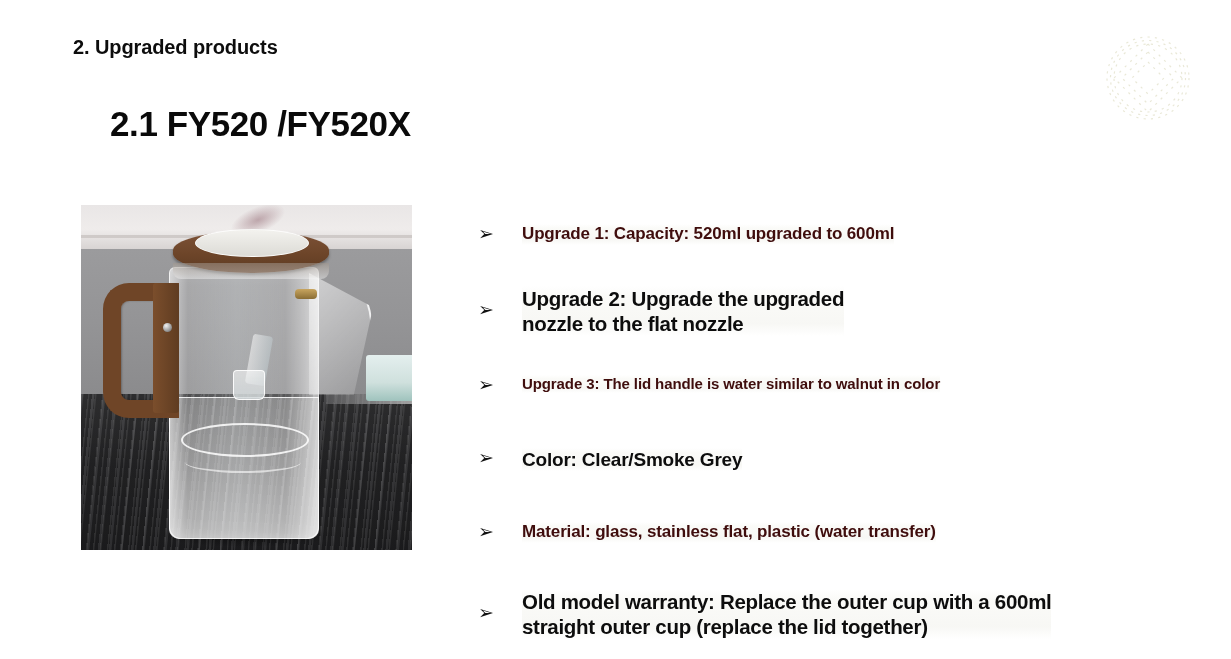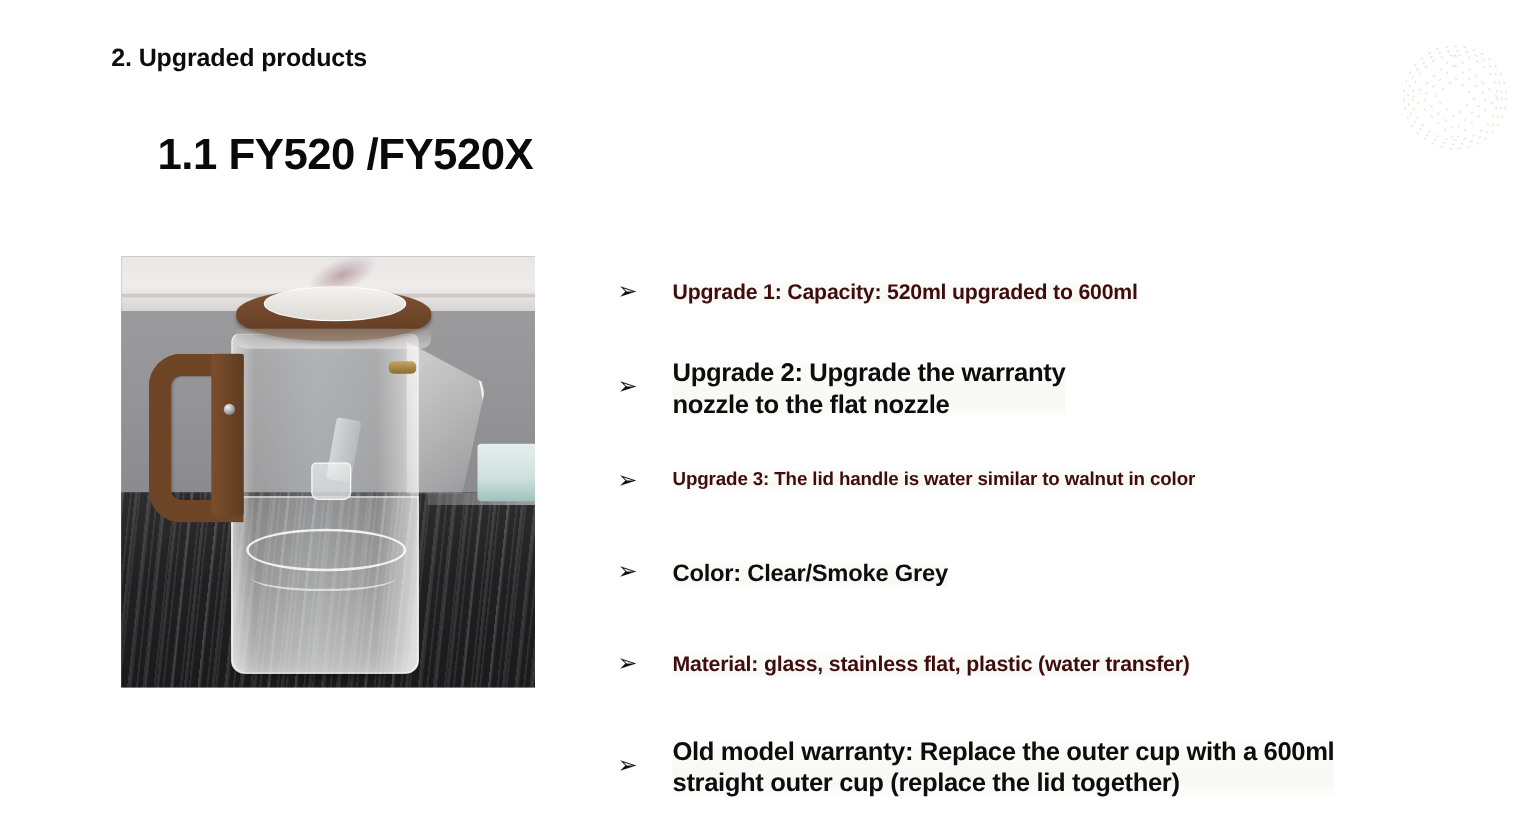--- a/index.html
+++ b/index.html
@@ -14,21 +14,20 @@
     overflow: hidden;
     font-family: "Liberation Sans", sans-serif;
     -webkit-font-smoothing: antialiased;
   }
 
   
   .slide {
     position: absolute;
     inset: 0;
     background: #ffffff;
-    margin-left: 16px;
   }
 
   
   .watermark {
     position: absolute;
     left: 1090px;
     top: 28px;
     width: 116px;
     height: 100px;
     opacity: 0.55;
@@ -316,21 +315,21 @@
       <circle cx="58" cy="50" r="37.5" stroke-dasharray="2.2 5.2"></circle>
       <circle cx="58" cy="50" r="34" stroke-dasharray="2.2 5.2"></circle>
       <path d="M58 16 L92 50 L58 84 L24 50 Z" stroke-dasharray="2.2 5.4"></path>
       <path d="M58 24 L84 50 L58 76 L32 50 Z" stroke-dasharray="2.2 5.4"></path>
       <path d="M58 34 L74 50 L58 66 L42 50 Z" stroke-dasharray="2.2 5.4"></path>
     </g>
   </svg>
 
   <div class="section-heading">2. Upgraded products</div>
 
-  <div class="sub-heading">1.1 FY520 /FY520X</div>
+  <div class="sub-heading">2.1 FY520 /FY520X</div>
 
 
   <div class="photo">
     <div class="ph-wall">
       <div class="ph-wall-streak"></div>
     </div>
     <div class="ph-wall-line"></div>
     <div class="ph-backwall"></div>
     <div class="ph-table"></div>
     <div class="ph-table-edge"></div>
@@ -355,21 +354,21 @@
 
   <div class="bullets">
 
     <div class="bullet-row" style="top:12px;left:0;">
       <span class="bullet-arrow">➢</span>
       <span class="bullet-text band sz-17 t-red">Upgrade 1: Capacity: 520ml upgraded to 600ml</span>
     </div>
 
     <div class="bullet-row" style="top:74px;left:0;">
       <span class="bullet-arrow" style="margin-top:14px;">➢</span>
-      <span class="bullet-text band sz-20 t-black">Upgrade 2: Upgrade the warranty
+      <span class="bullet-text band sz-20 t-black">Upgrade 2: Upgrade the upgraded
 nozzle to the flat nozzle</span>
     </div>
 
     <div class="bullet-row" style="top:163px;left:0;">
       <span class="bullet-arrow">➢</span>
       <span class="bullet-text band sz-15 t-red">Upgrade 3: The lid handle is water similar to walnut in color</span>
     </div>
 
     <div class="bullet-row" style="top:236px;left:0;">
       <span class="bullet-arrow">➢</span>

